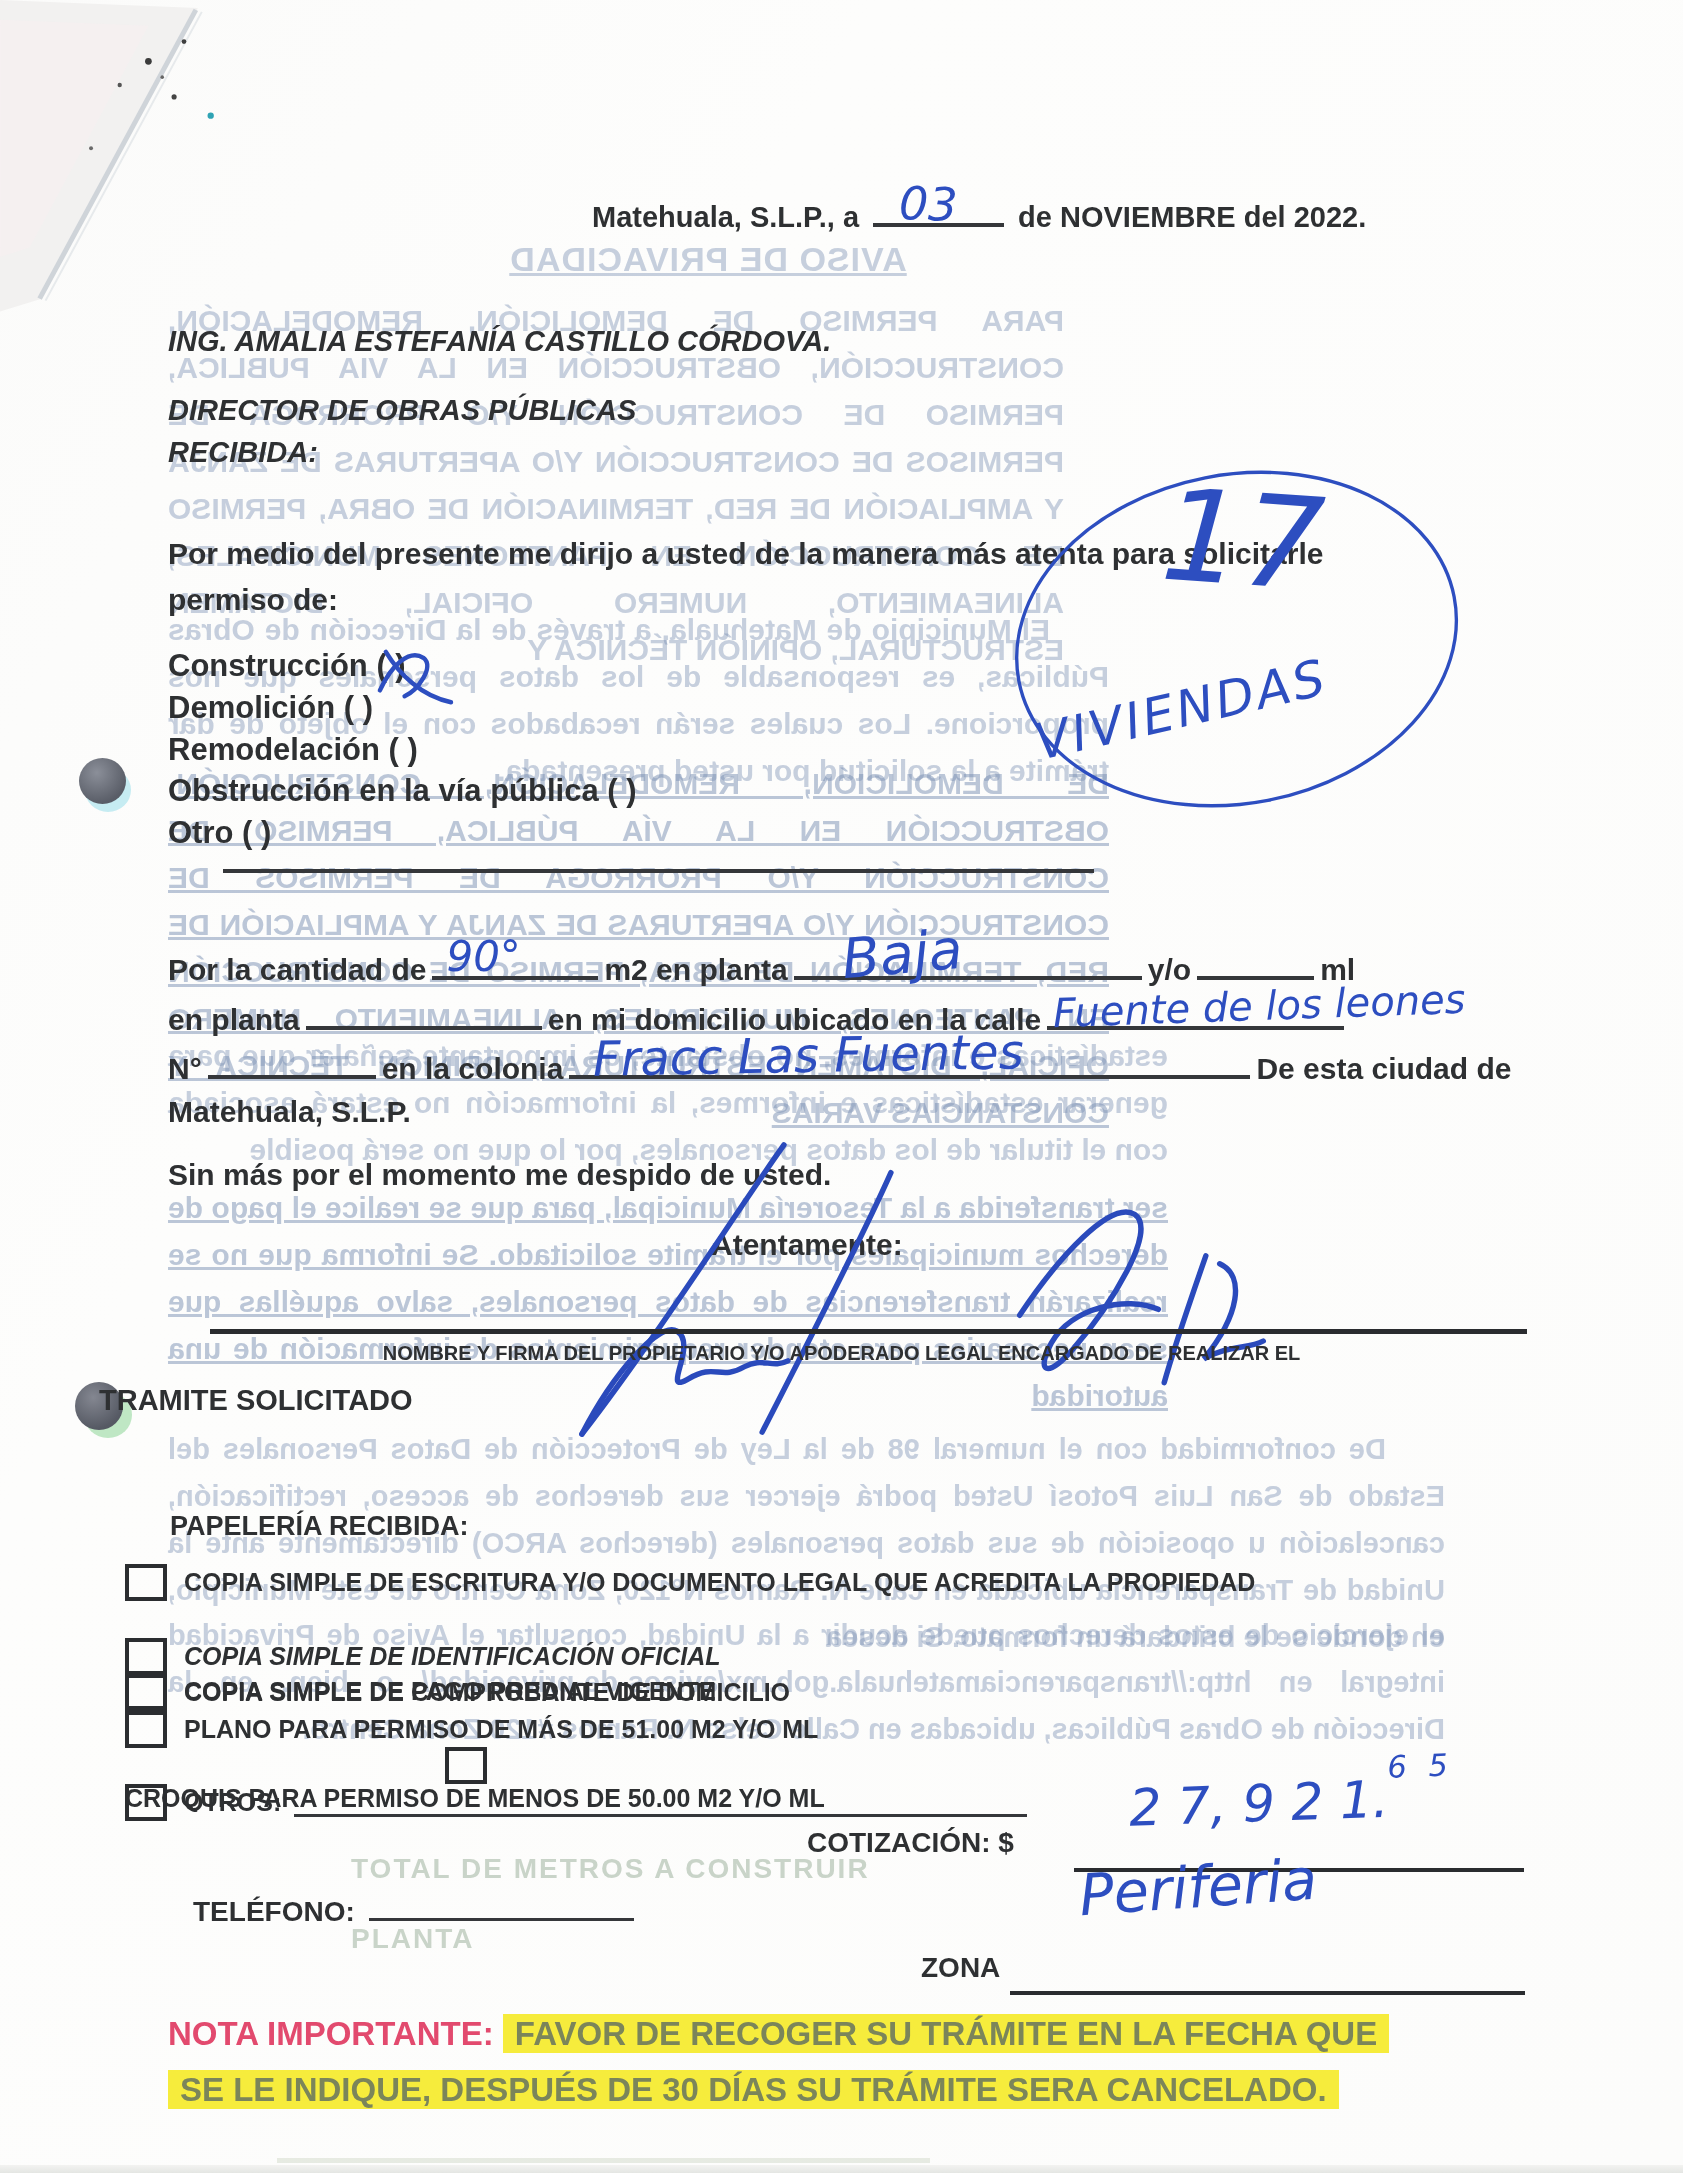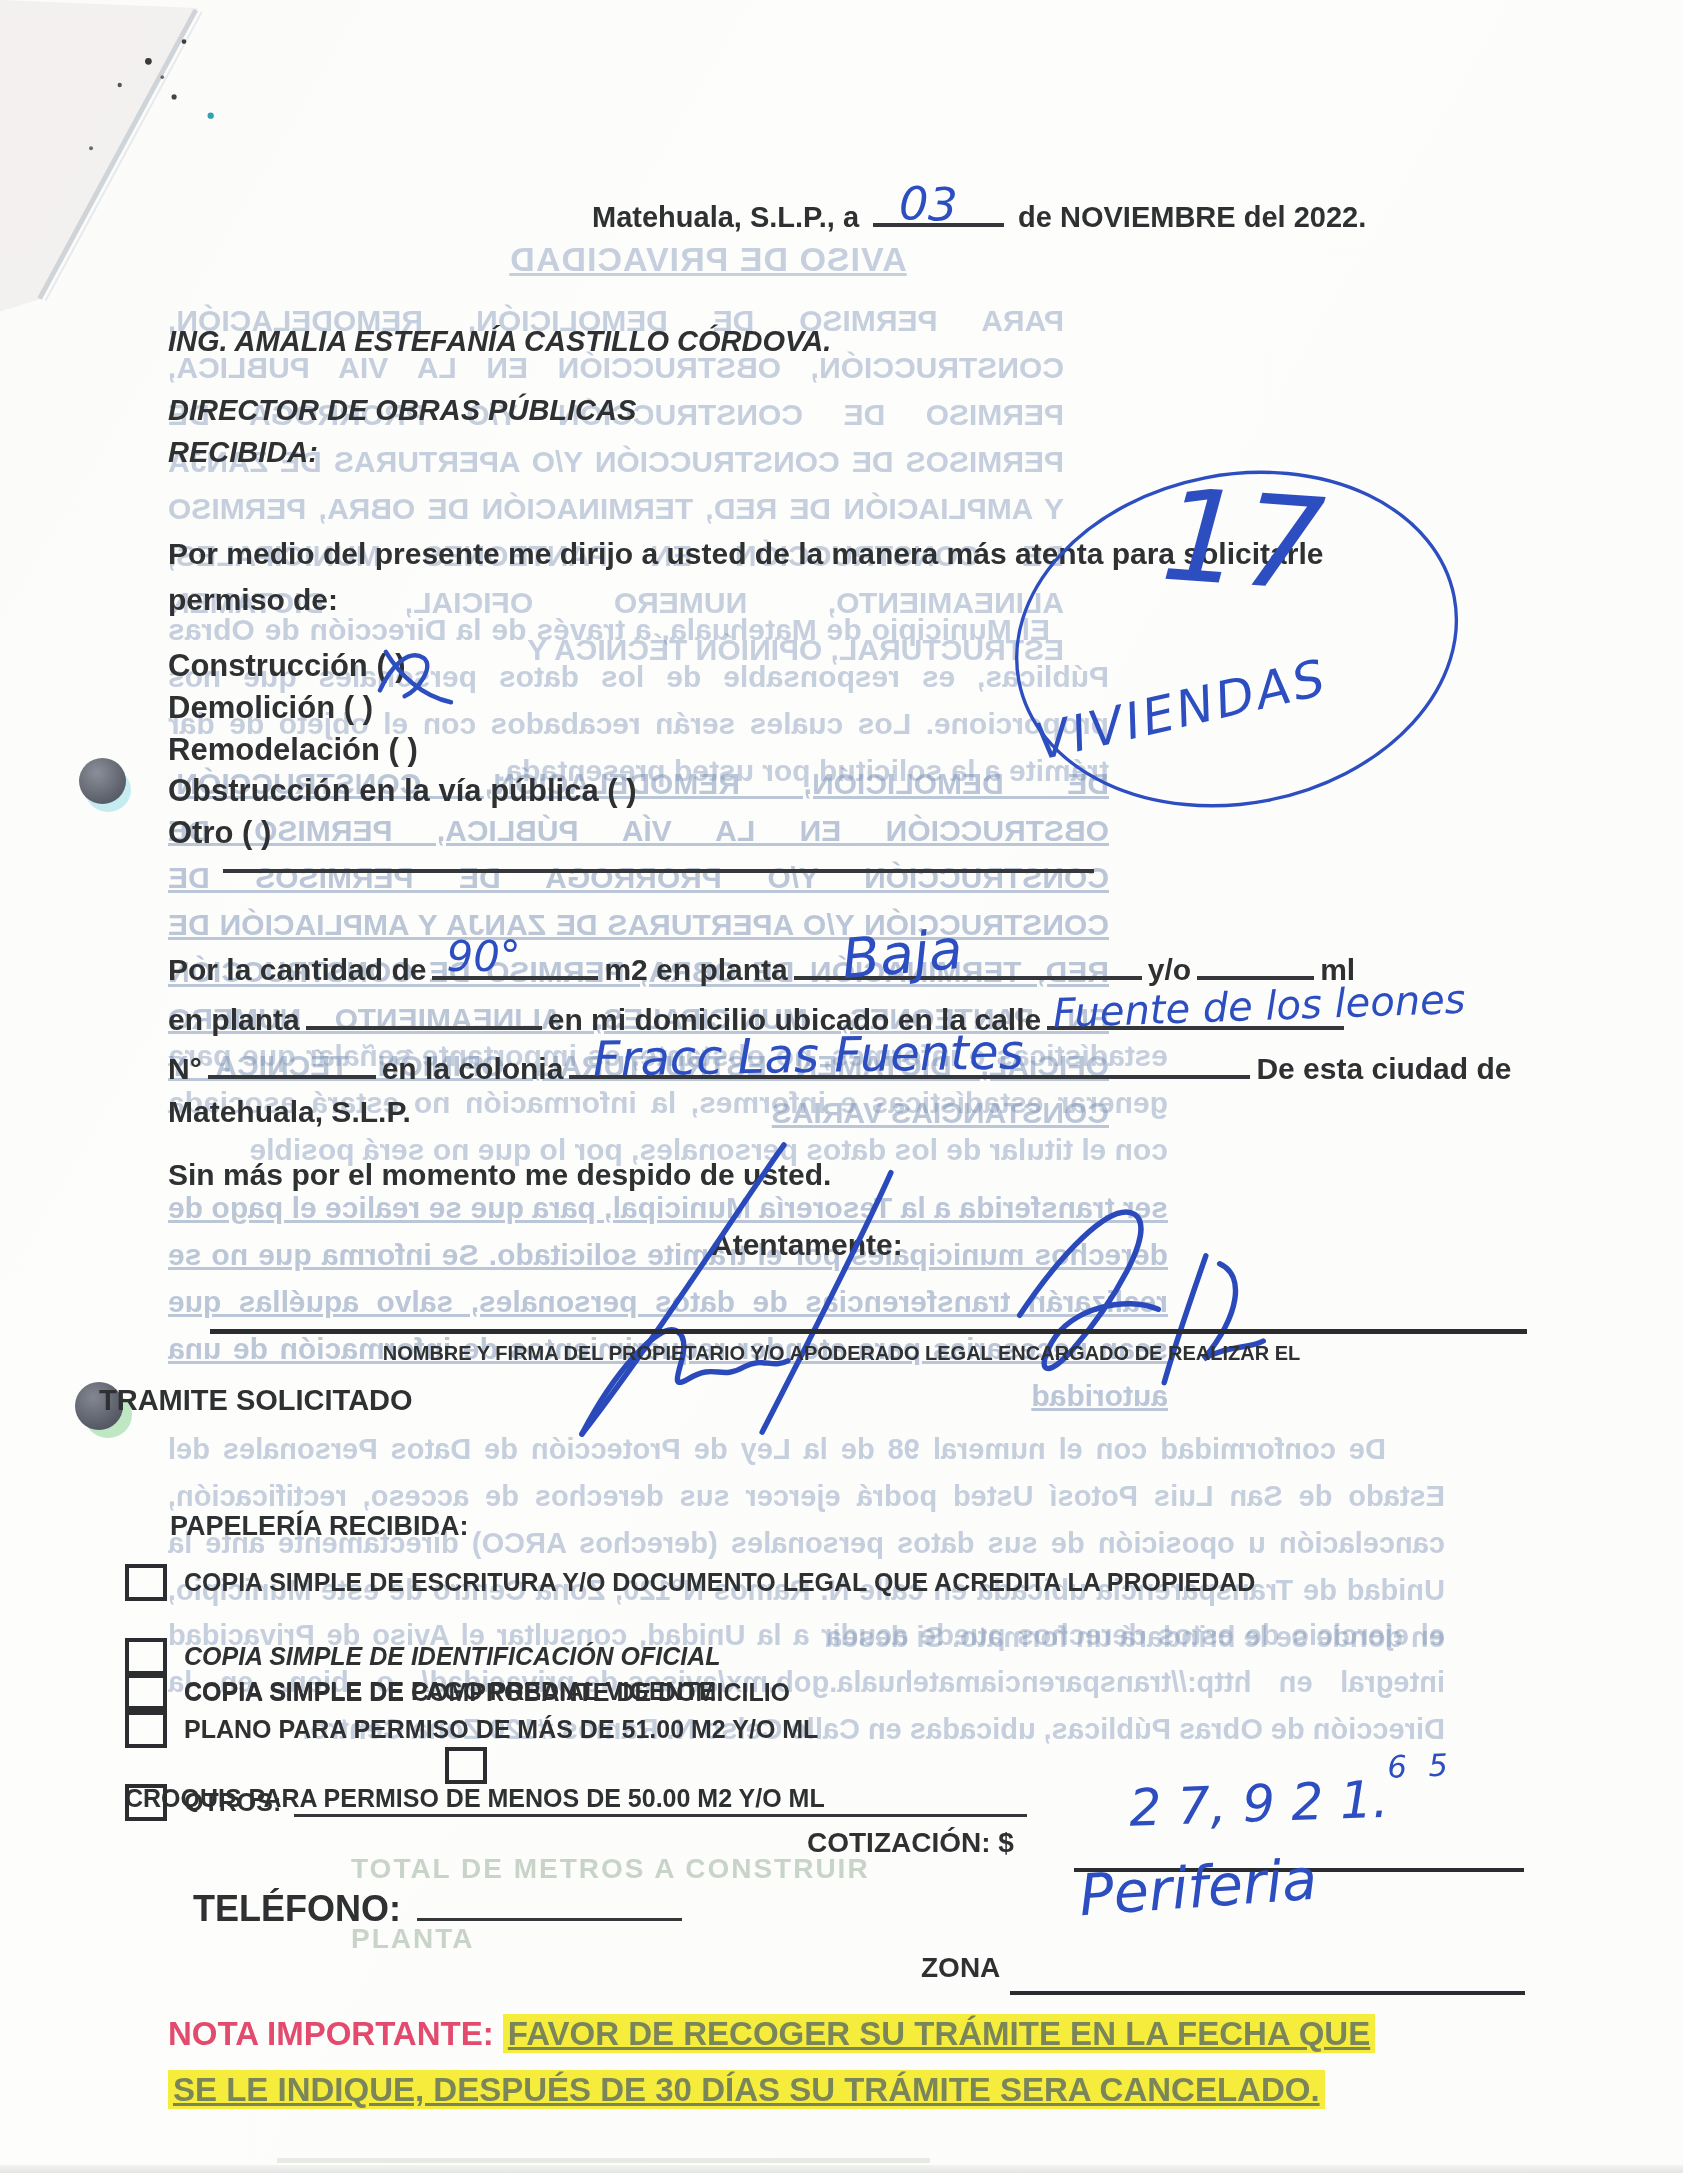--- a/index.html
+++ b/index.html
@@ -33,21 +33,21 @@
     color:rgba(150,172,150,0.5); font-weight:bold; letter-spacing:2px;
     font-family:"Liberation Sans",sans-serif; pointer-events:none;
   }
   .checkrow{position:absolute; left:125px; display:flex; align-items:center;}
   .checkbox{
     width:34px; height:29px; border:4px solid #2b2d30; margin-right:17px;
     flex:none; background:transparent;
   }
   .checklabel{font-size:25px; font-weight:bold; white-space:pre;}
   .red{color:#e24a6e;}
-  .hl{background:#f6ec3c; color:#7b855a; padding:1px 5px;text-decoration:underline;}
+  .hl{background:#f6ec3c; color:#7b855a; padding:1px 12px;}
   .punch{position:absolute; border-radius:50%;}
   sup.cents{font-size:60%; position:relative; top:-0.7em; letter-spacing:6px;}
 </style>
 </head>
 <body>
 
 <div class="page">
 
   <svg class="abs" style="left:0;top:0;" width="277" height="356" viewBox="0 0 280 360">
     <polygon points="0,0 200,8 42,302 0,315" fill="#f2f1f0"></polygon>
@@ -178,21 +178,21 @@
     <span class="checklabel">OTROS: </span>
     <span class="blank" style="width:733px;height:26px;border-bottom-width:3.5px;"></span>
   </div>
 
   <div class="abs t" style="left:807px;top:1827px;font-size:28px;">COTIZACIÓN: $</div>
   <div class="abs" style="left:1074px;top:1832px;width:450px;height:36px;border-bottom:4.5px solid #2a2c2f;"></div>
   <div class="hw abs" style="left:1129px;top:1777px;font-size:51px;transform:rotate(-2deg);">
     <span>2 7,  9 2 1.</span><sup class="cents">6 5</sup>
   </div>
 
-  <div class="abs row t" style="left:193px;top:1886px;font-size:36px;">
+  <div class="abs row t" style="left:193px;top:1886px;font-size:28px;">
     <span>TELÉFONO: </span><span class="blank" style="width:265px;height:32px;border-bottom-width:3.5px;"></span>
   </div>
 
   <div class="abs t" style="left:921px;top:1952px;font-size:28px;">ZONA</div>
   <div class="abs" style="left:1010px;top:1955px;width:515px;height:36px;border-bottom:4.5px solid #2a2c2f;"></div>
   <div class="hw abs" style="left:1079px;top:1859px;font-size:57px;transform:rotate(-4deg);">Periferia</div>
 
   <div class="abs row" style="left:168px;top:2015px;font-size:33px;font-weight:bold;">
     <span class="red">NOTA IMPORTANTE: </span><span class="hl">FAVOR DE RECOGER SU TRÁMITE EN LA FECHA QUE</span>
   </div>

